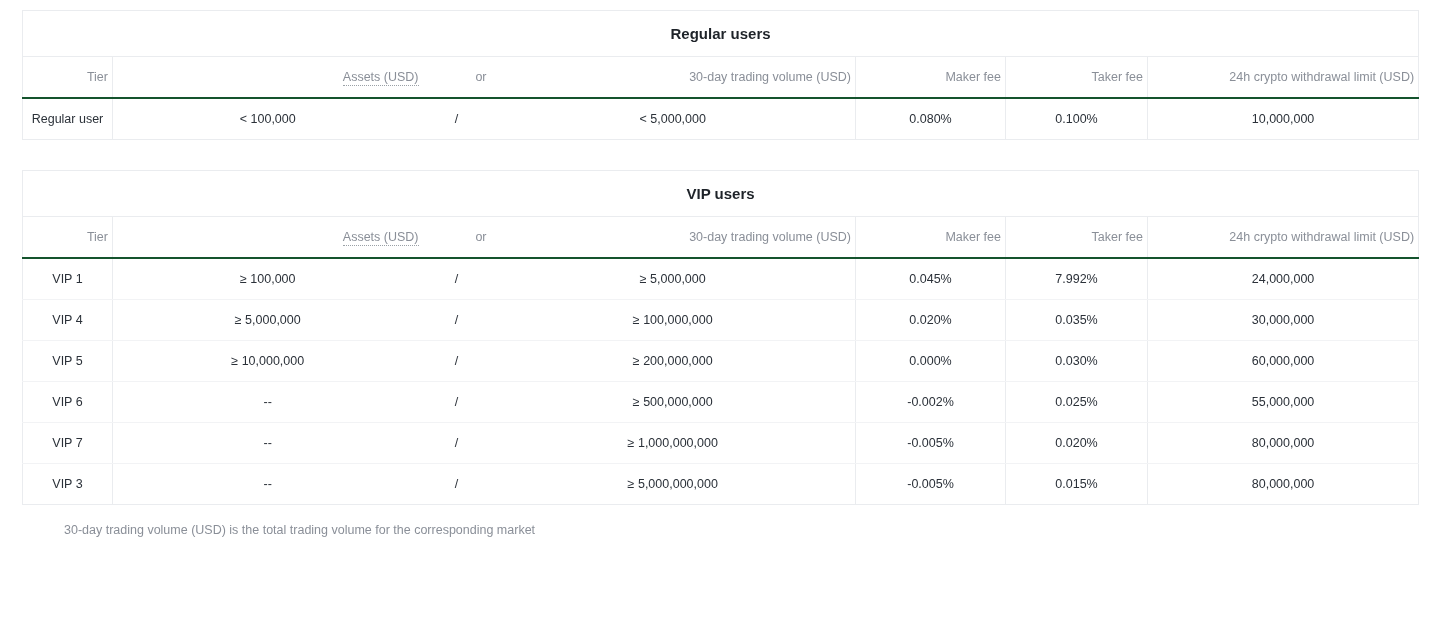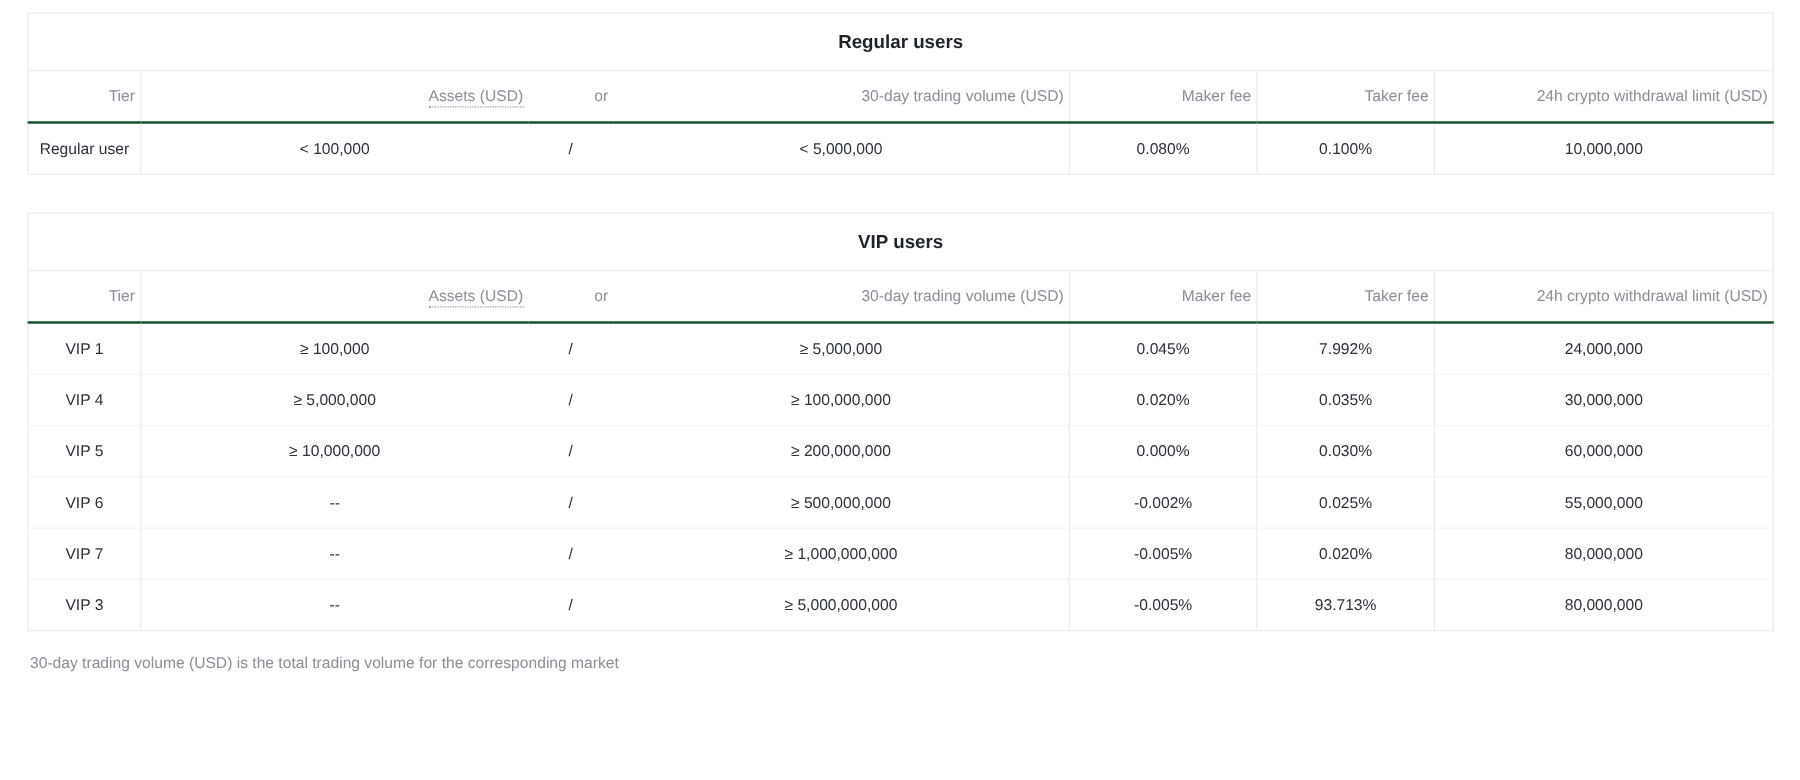--- a/index.html
+++ b/index.html
@@ -70,20 +70,21 @@
   .dotted {
     border-bottom: 1px dotted #9aa0a6;
     padding-bottom: 1px;
     cursor: help;
   }
   .footnote {
     margin-top: 18px;
     font-size: 12.5px;
     color: #8a8f98;
     padding-left: 2px;
+    margin-left: 40px;
   }
   col.c-tier    { width: 90px; }
   col.c-assets  { width: 310px; }
   col.c-or      { width: 68px; }
   col.c-vol     { width: 365px; }
   col.c-maker   { width: 150px; }
   col.c-taker   { width: 142px; }
   col.c-limit   { width: 271px; }
 </style>
 </head>
@@ -197,21 +198,21 @@
         <td class="maker-cell">-0.005%</td>
         <td class="taker-cell">0.020%</td>
         <td>80,000,000</td>
       </tr>
       <tr>
         <td class="tier-cell">VIP 3</td>
         <td>--</td>
         <td>/</td>
         <td class="vol-cell">≥ 5,000,000,000</td>
         <td class="maker-cell">-0.005%</td>
-        <td class="taker-cell">93.713%</td>
+        <td class="taker-cell">0.015%</td>
         <td>80,000,000</td>
       </tr>
     </tbody>
   </table>
 
   <div class="footnote">30-day trading volume (USD) is the total trading volume for the corresponding market</div>
 
 </div>
 
 </body></html>

